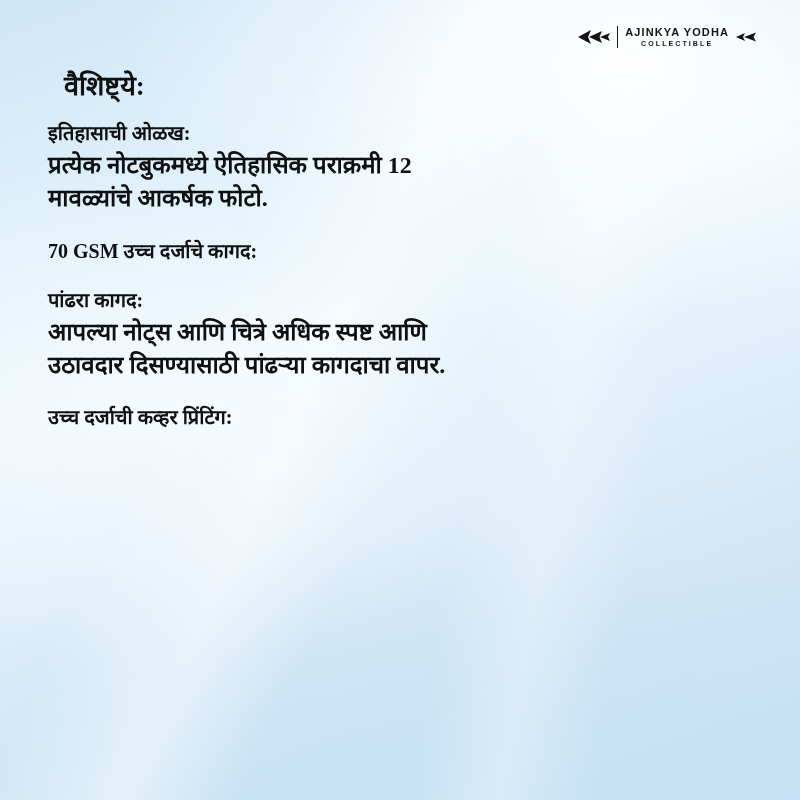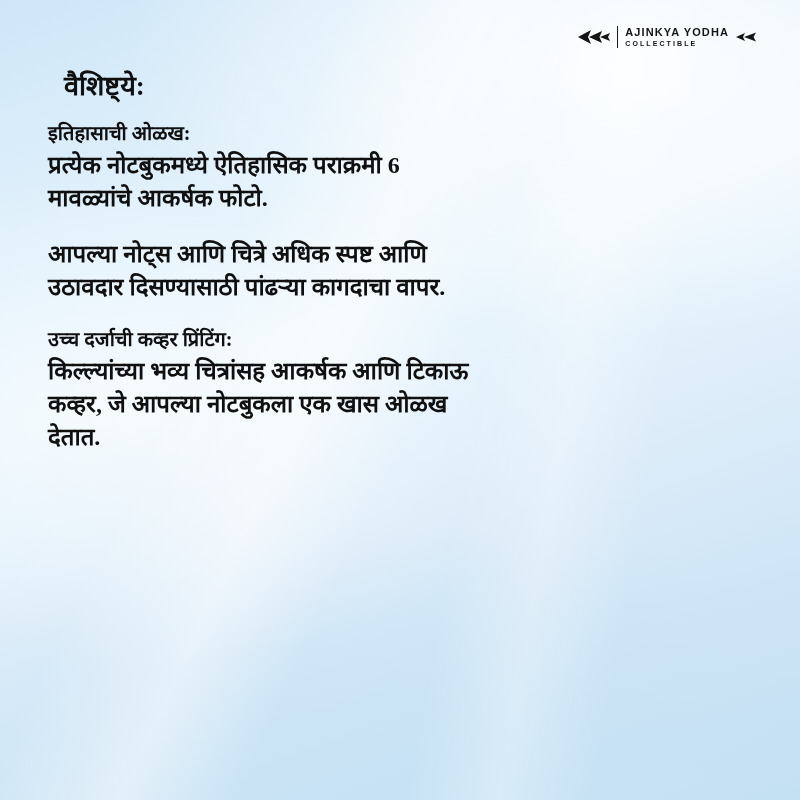--- a/index.html
+++ b/index.html
@@ -50,21 +50,21 @@
     line-height: 0;
   }
   .brand-divider {
     width: 1px;
     height: 22px;
     background: #1a1a1a;
   }
   .brand-text {
     display: flex;
     flex-direction: column;
-    align-items: flex-start;
+    align-items: center;
     line-height: 1.05;
   }
   .brand-name {
     font-size: 11px;
     font-weight: bold;
     letter-spacing: 1.1px;
     color: #141414;
   }
   .brand-sub {
     font-size: 7px;
@@ -138,33 +138,32 @@
         <path d="M8 10 L20 5.5 L17.5 10 L20 14.5 Z" fill="#141414"></path>
       </svg>
     </span>
   </div>
 
   <div class="content">
     <h1 class="heading">वैशिष्ट्ये:</h1>
 
     <div class="block">
       <div class="sub-heading">इतिहासाची ओळख:</div>
-      <p class="para">प्रत्येक नोटबुकमध्ये ऐतिहासिक पराक्रमी 6
+      <p class="para">प्रत्येक नोटबुकमध्ये ऐतिहासिक पराक्रमी 12
 मावळ्यांचे आकर्षक  फोटो.</p>
     </div>
 
     <div class="block">
+      <div class="sub-heading">70 GSM उच्च दर्जाचे कागद:</div>
     </div>
 
     <div class="block">
+      <div class="sub-heading">पांढरा कागद:</div>
       <p class="para">आपल्या नोट्स आणि चित्रे अधिक स्पष्ट आणि
 उठावदार दिसण्यासाठी पांढऱ्या कागदाचा वापर.</p>
     </div>
 
     <div class="block">
       <div class="sub-heading">उच्च दर्जाची कव्हर प्रिंटिंग:</div>
-      <p class="para">किल्ल्यांच्या भव्य चित्रांसह आकर्षक आणि टिकाऊ
-कव्हर, जे आपल्या नोटबुकला एक खास ओळख
-देतात.</p>
     </div>
   </div>
 
 </div>
 
 </body></html>

